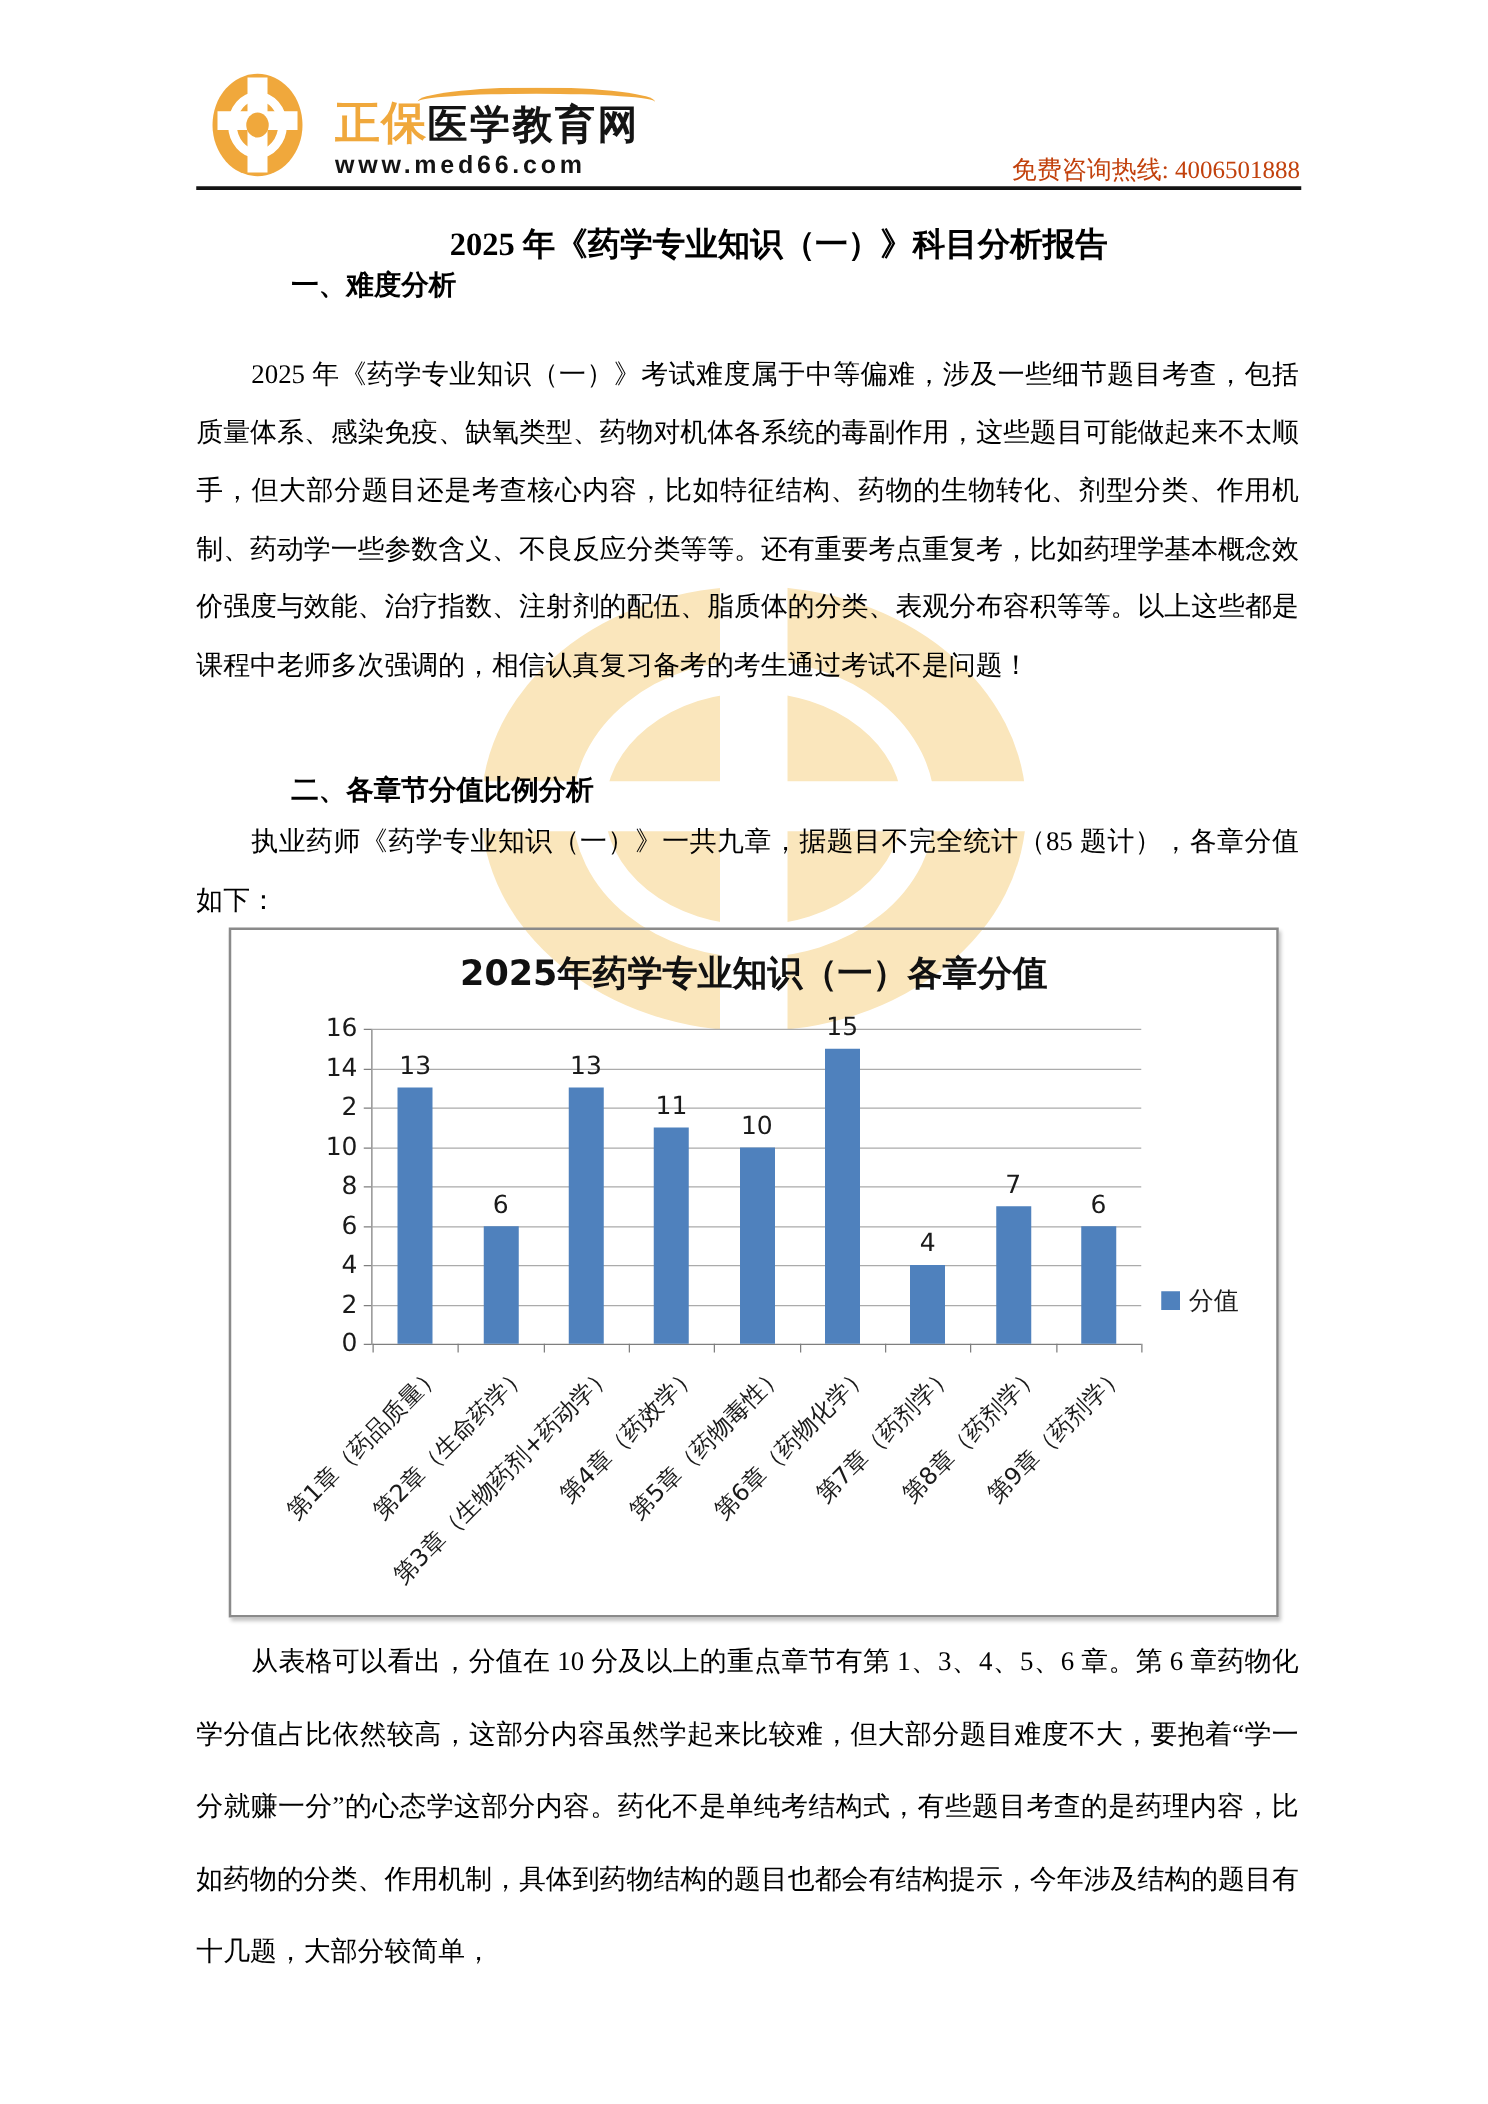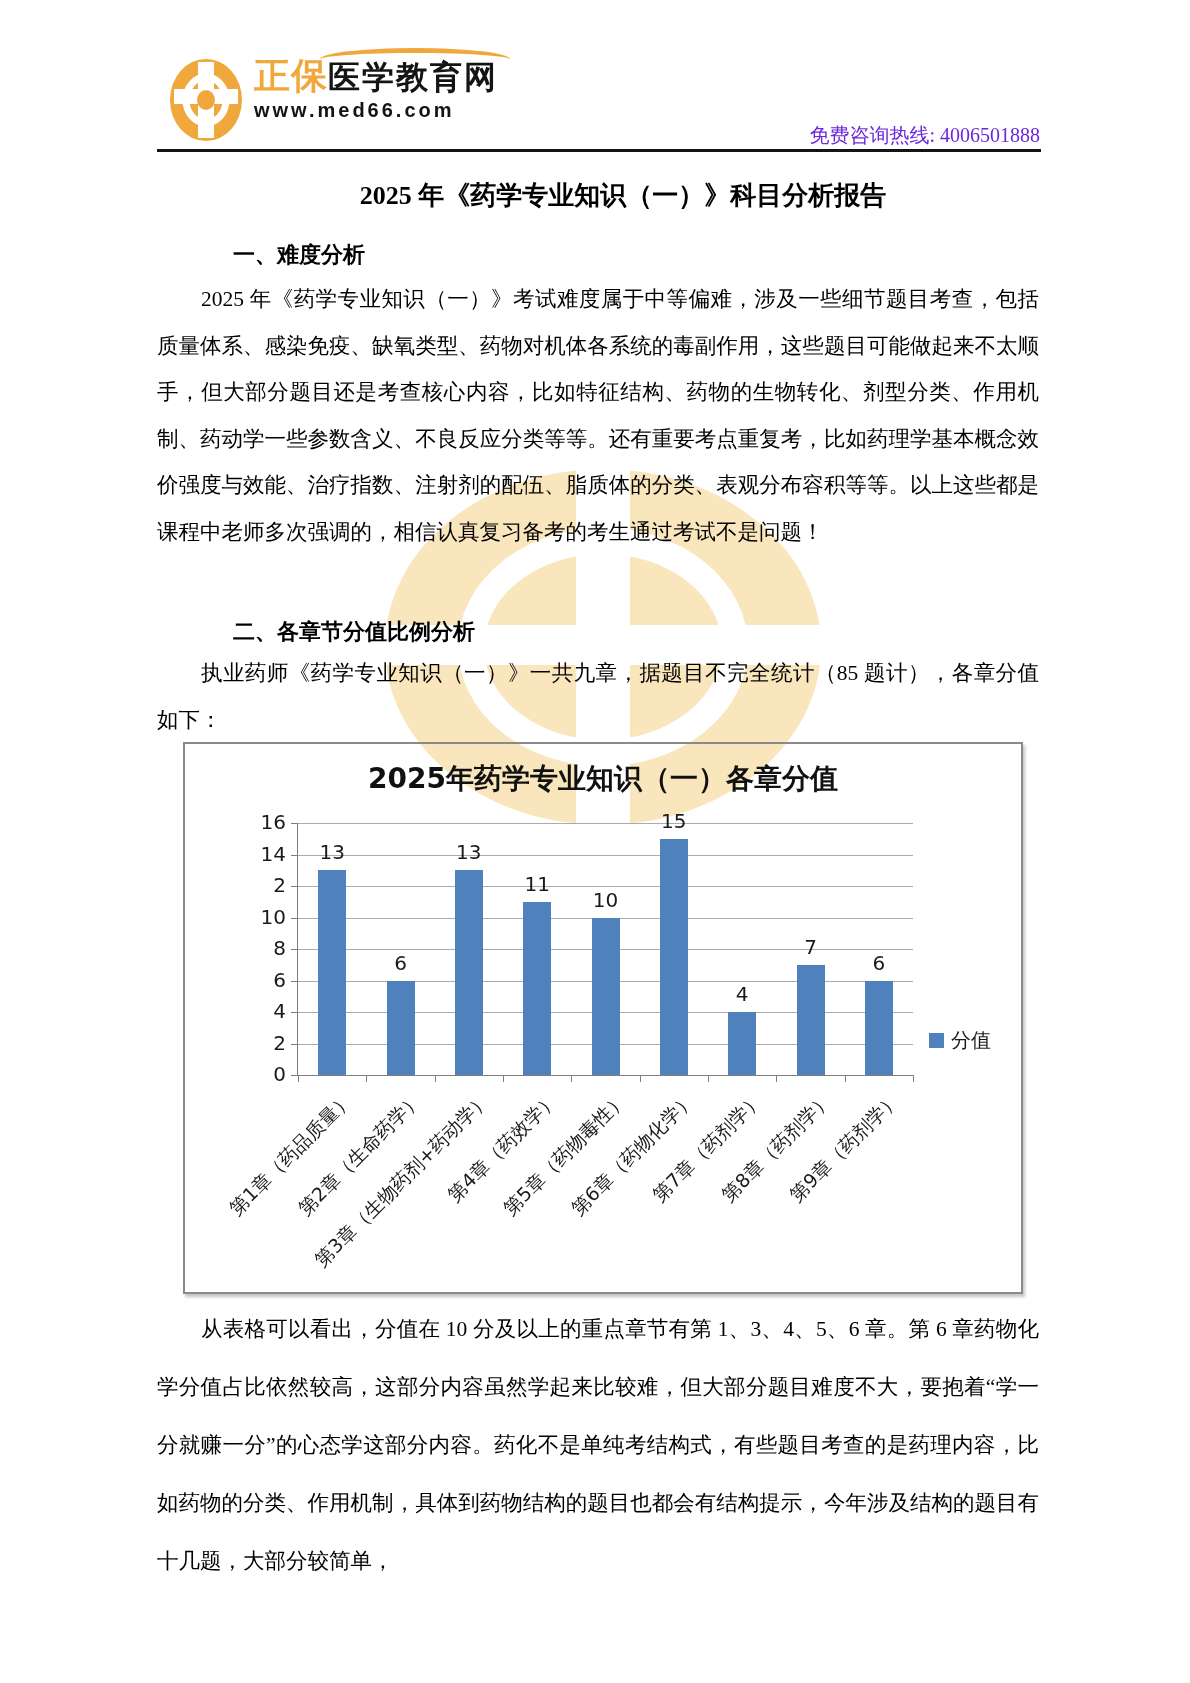--- a/index.html
+++ b/index.html
@@ -3,38 +3,38 @@
 <meta charset="utf-8">
 <style>
   html,body{margin:0;padding:0;background:#ffffff;}
   .page{
     position:relative;width:1190px;height:1683px;background:#ffffff;overflow:hidden;
     font-family:"Liberation Serif","DejaVu Serif",serif;color:#000;
   }
   
   .watermark{position:absolute;left:368px;top:462px;z-index:0;}
   
-  .header-logo{position:absolute;left:168px;top:58px;display:flex;align-items:flex-start;gap:10px;z-index:2;}
+  .header-logo{position:absolute;left:168px;top:58px;display:flex;align-items:flex-end;gap:24px;z-index:2;}
   .logo-text{position:relative;line-height:1;}
   .brand-arc{position:absolute;left:66px;top:-10px;width:190px;height:18px;
     border-top:5px solid #F0A83C;border-radius:50%;}
   .brand-line{font-family:"Liberation Sans",sans-serif;font-weight:bold;white-space:nowrap;}
   .brand-prefix{color:#F0A83C;font-size:36px;letter-spacing:1px;}
   .brand-name{color:#141414;font-size:32px;letter-spacing:2px;}
   .site-url{font-family:"Liberation Sans",sans-serif;font-weight:bold;color:#141414;
     font-size:20px;letter-spacing:3px;margin-top:6px;}
-  .hotline{position:absolute;top:122px;right:150px;font-size:20px;color:#6d28d9;z-index:2;
+  .hotline{position:absolute;top:122px;right:150px;font-size:20px;color:#c2410c;z-index:2;
     font-family:"Liberation Serif","DejaVu Serif",serif;}
   .rule{position:absolute;left:157px;top:149px;width:884px;height:3px;background:#141414;z-index:2;}
   
   .doc-title{position:absolute;left:0;top:162px;width:100%;margin:16px;text-align:center;
     font-size:26px;font-weight:bold;z-index:2;padding-left:12px;}
   .sec-heading{position:absolute;left:233px;margin:0;font-size:22px;font-weight:bold;z-index:2;
     font-family:"Liberation Sans","DejaVu Sans",sans-serif;color:#000;}
-  .h-1{top:240px;}
+  .h-1{top:213px;}
   .h-2{top:617px;}
   .para{position:absolute;left:157px;width:882px;margin:0;font-size:21.5px;line-height:46.5px;
     text-align:justify;text-indent:44px;z-index:2;}
   .p1{top:276px;}
   .p2{top:650px;}
   .p3{top:1300px;line-height:58px;}
   
   .chart-box{position:absolute;left:183px;top:742px;width:836px;height:548px;
     border:2px solid #8A8A8A;box-shadow:2px 3px 3px #C4C4C4;background:transparent;z-index:1;}
   .chart-title{position:absolute;left:0;top:16px;width:100%;text-align:center;

